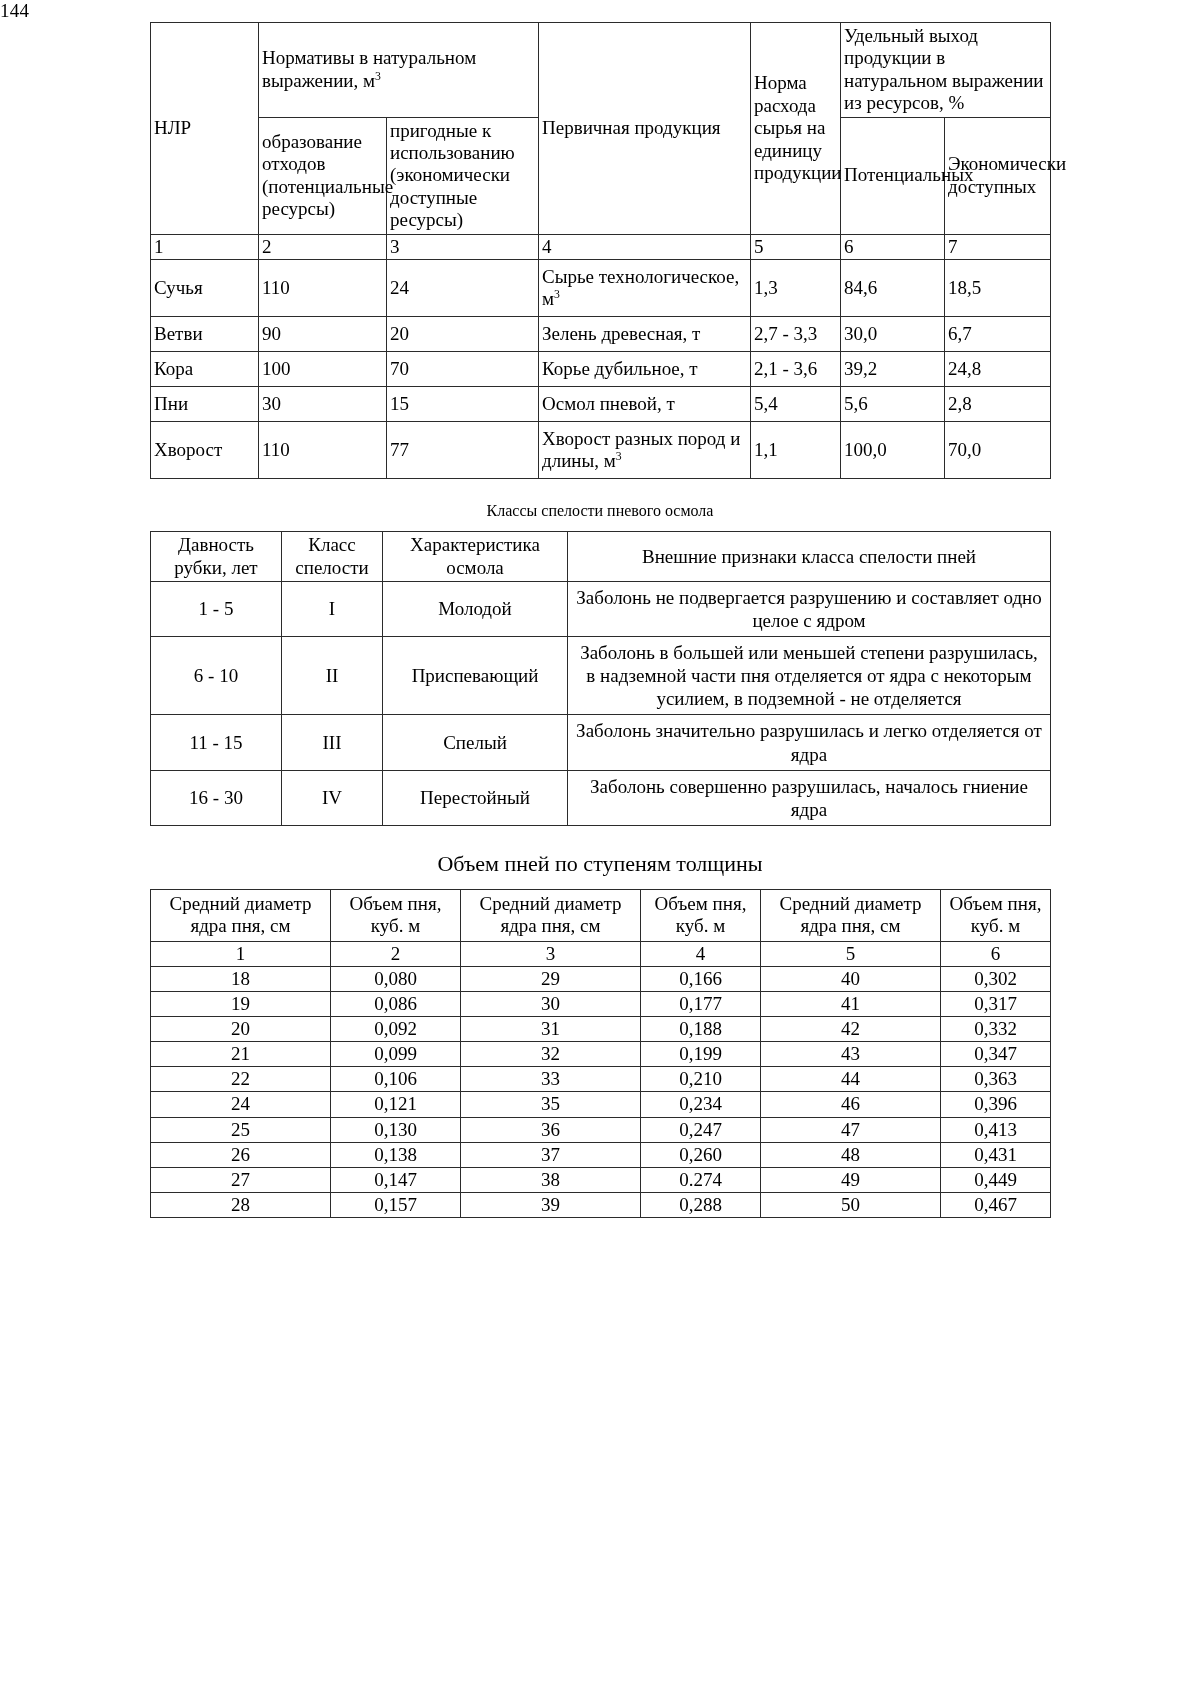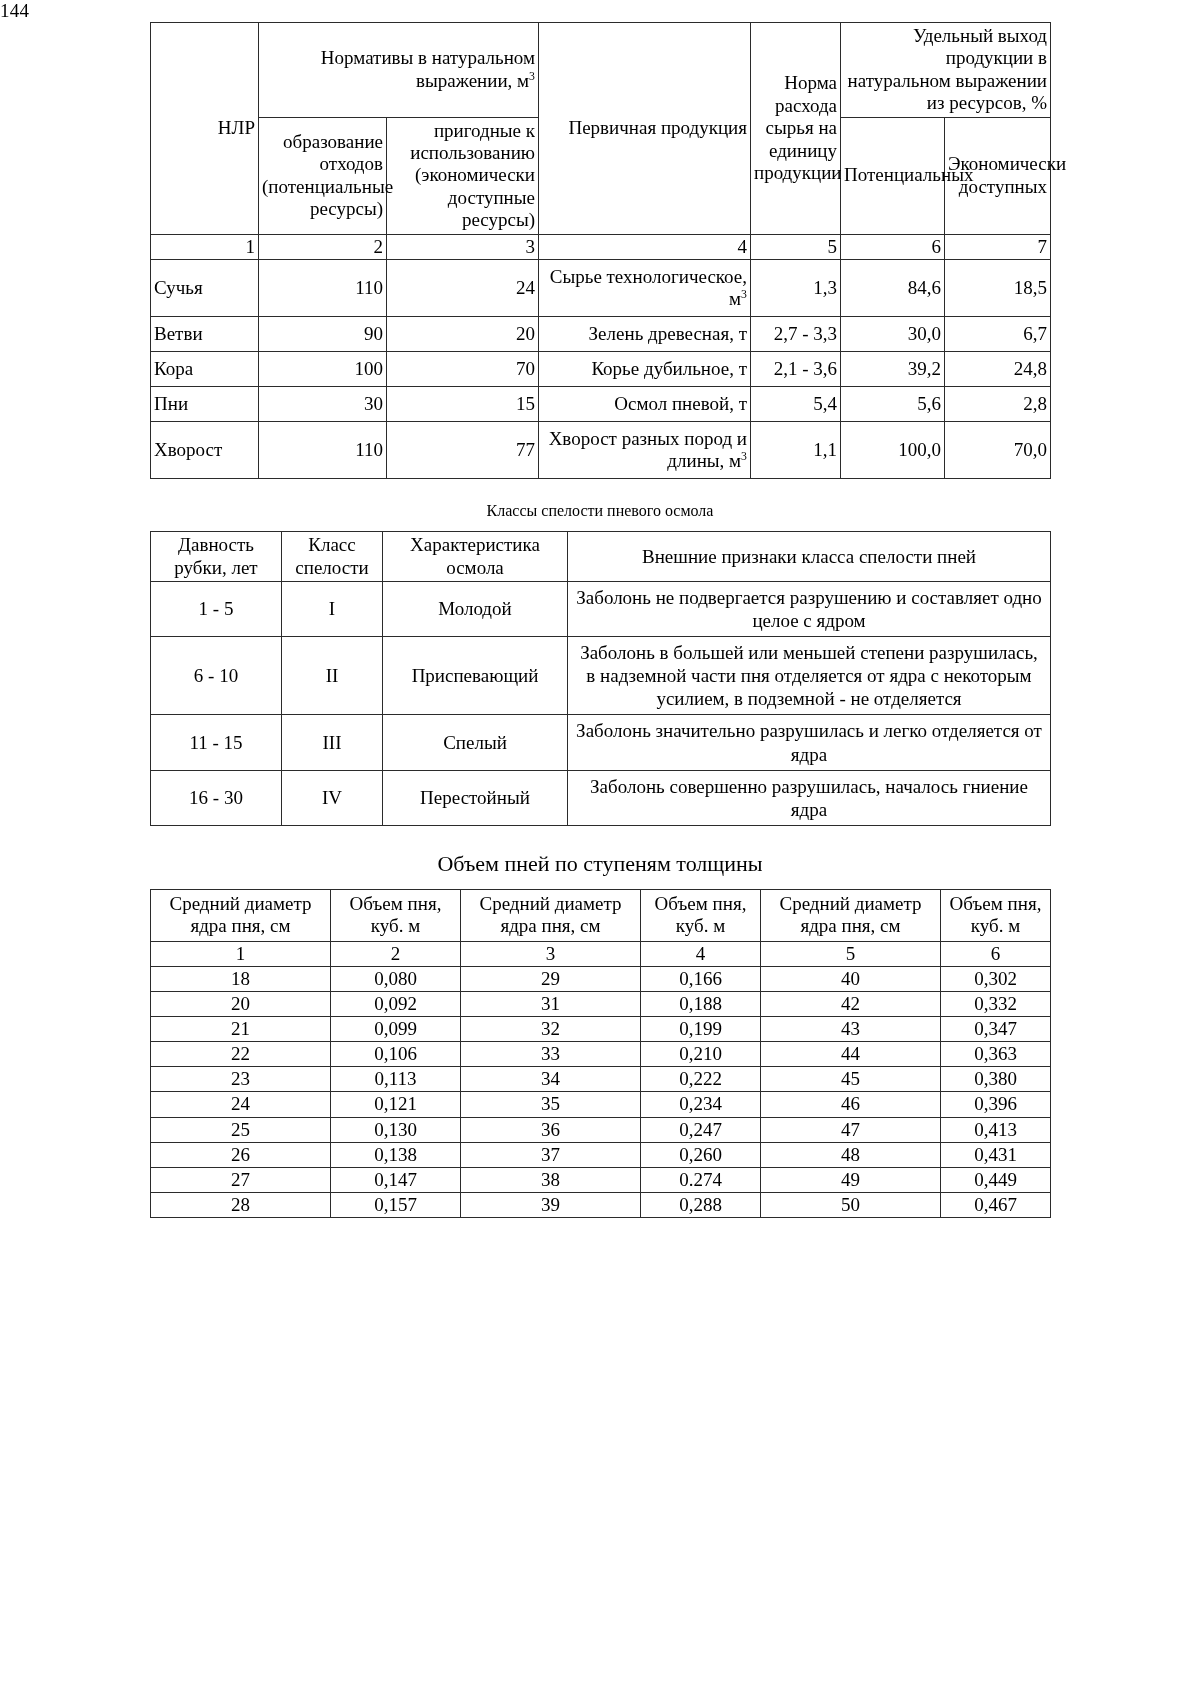--- a/index.html
+++ b/index.html
@@ -62,21 +62,21 @@
   table td, table th{
     border:1px solid #2b2b2b;
     padding:2px 3px;
     vertical-align:middle;
     font-weight:normal;
     font-size:19px;
     line-height:1.16;
   }
 
   
-  #t1 td{ text-align:right; }
+  #t1 td{ text-align:left; }
   #t1 .hcell{ font-size:19px; line-height:1.18; }
   #t1 .lcell{ text-align:left; }
   #t1 .numrow td{ font-size:19px; padding:1px 3px; }
   #t1 .r-tall td{ height:52px; }
   #t1 .r-short td{ height:30px; }
   .c1{width:108px}
   .c2{width:128px}
   .c3{width:152px}
   .c4{width:212px}
   .c5{width:90px}
@@ -272,20 +272,28 @@
         </tr>
         <tr>
           <td>18</td>
           <td>0,080</td>
           <td>29</td>
           <td>0,166</td>
           <td>40</td>
           <td>0,302</td>
         </tr>
         <tr>
+          <td>19</td>
+          <td>0,086</td>
+          <td>30</td>
+          <td>0,177</td>
+          <td>41</td>
+          <td>0,317</td>
+        </tr>
+        <tr>
           <td>20</td>
           <td>0,092</td>
           <td>31</td>
           <td>0,188</td>
           <td>42</td>
           <td>0,332</td>
         </tr>
         <tr>
           <td>21</td>
           <td>0,099</td>
@@ -296,28 +304,20 @@
         </tr>
         <tr>
           <td>22</td>
           <td>0,106</td>
           <td>33</td>
           <td>0,210</td>
           <td>44</td>
           <td>0,363</td>
         </tr>
         <tr>
-          <td>23</td>
-          <td>0,113</td>
-          <td>34</td>
-          <td>0,222</td>
-          <td>45</td>
-          <td>0,380</td>
-        </tr>
-        <tr>
           <td>24</td>
           <td>0,121</td>
           <td>35</td>
           <td>0,234</td>
           <td>46</td>
           <td>0,396</td>
         </tr>
         <tr>
           <td>25</td>
           <td>0,130</td>

